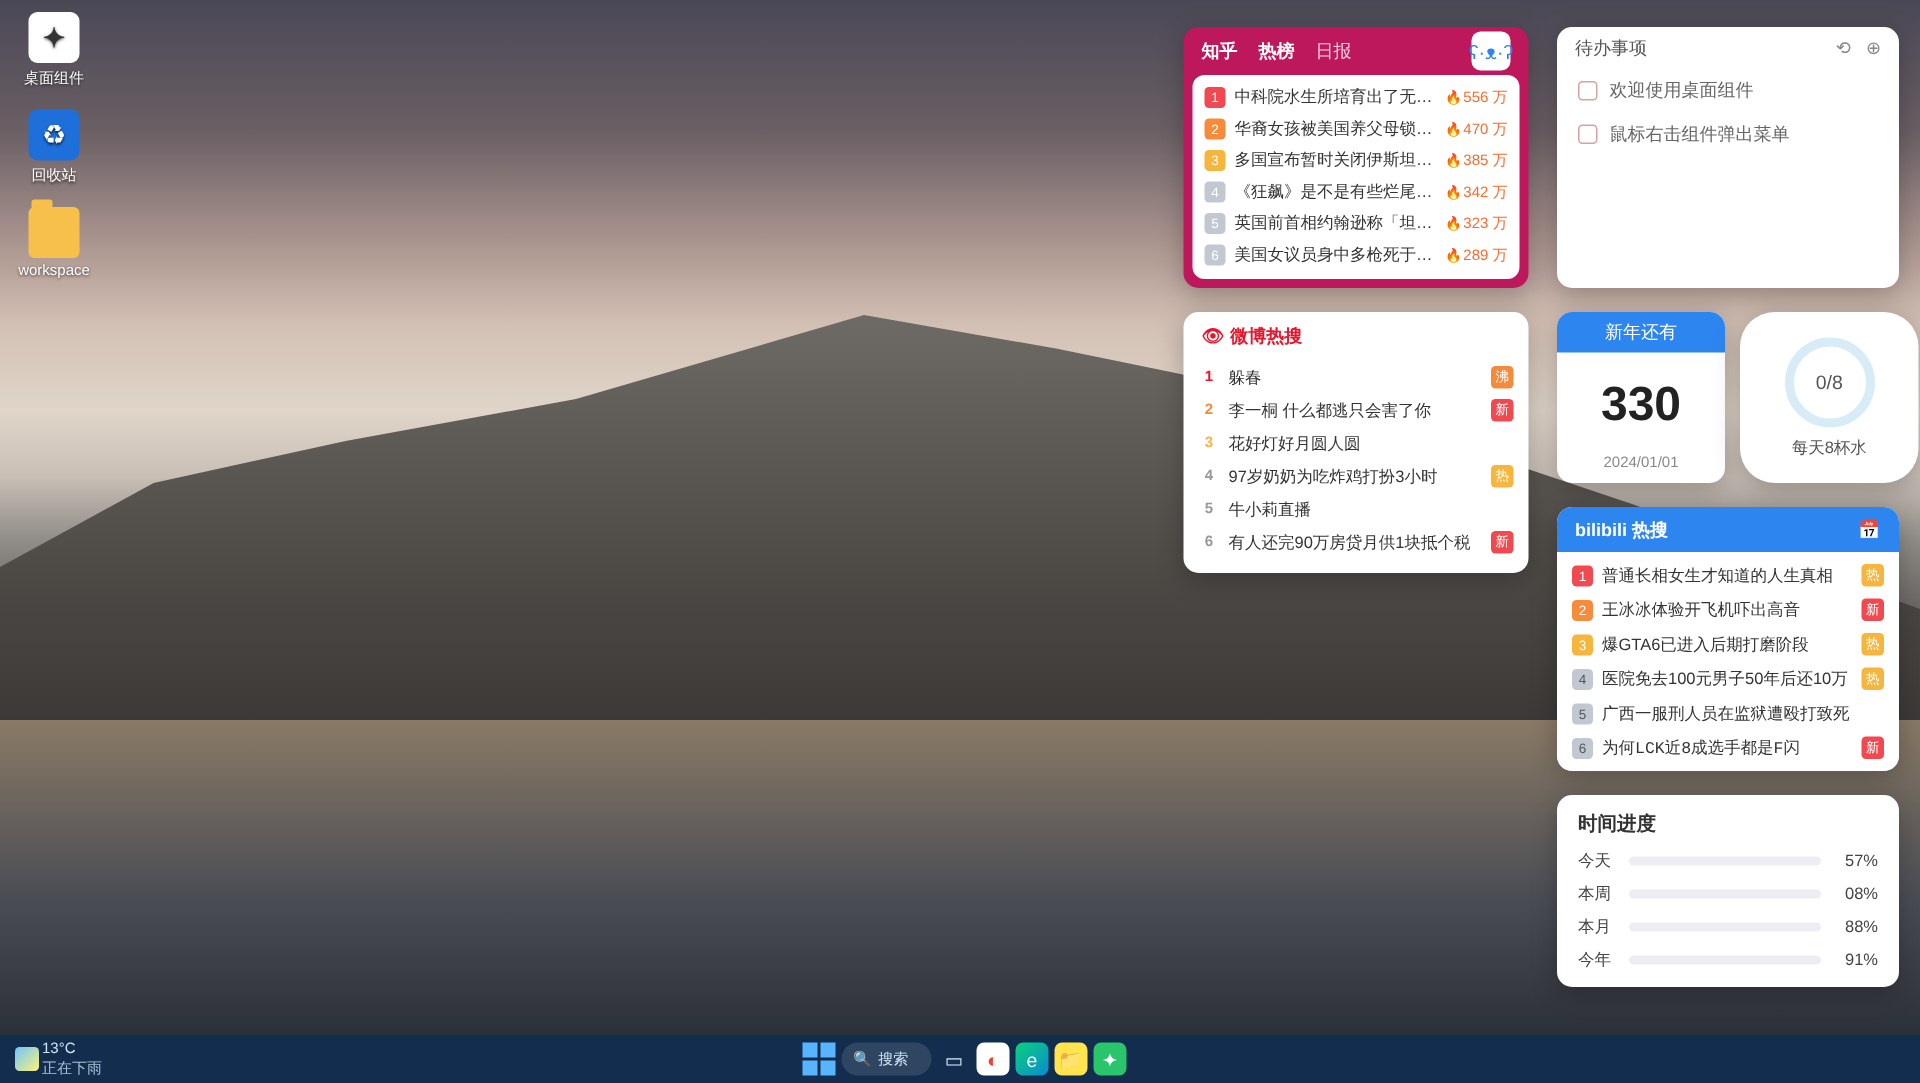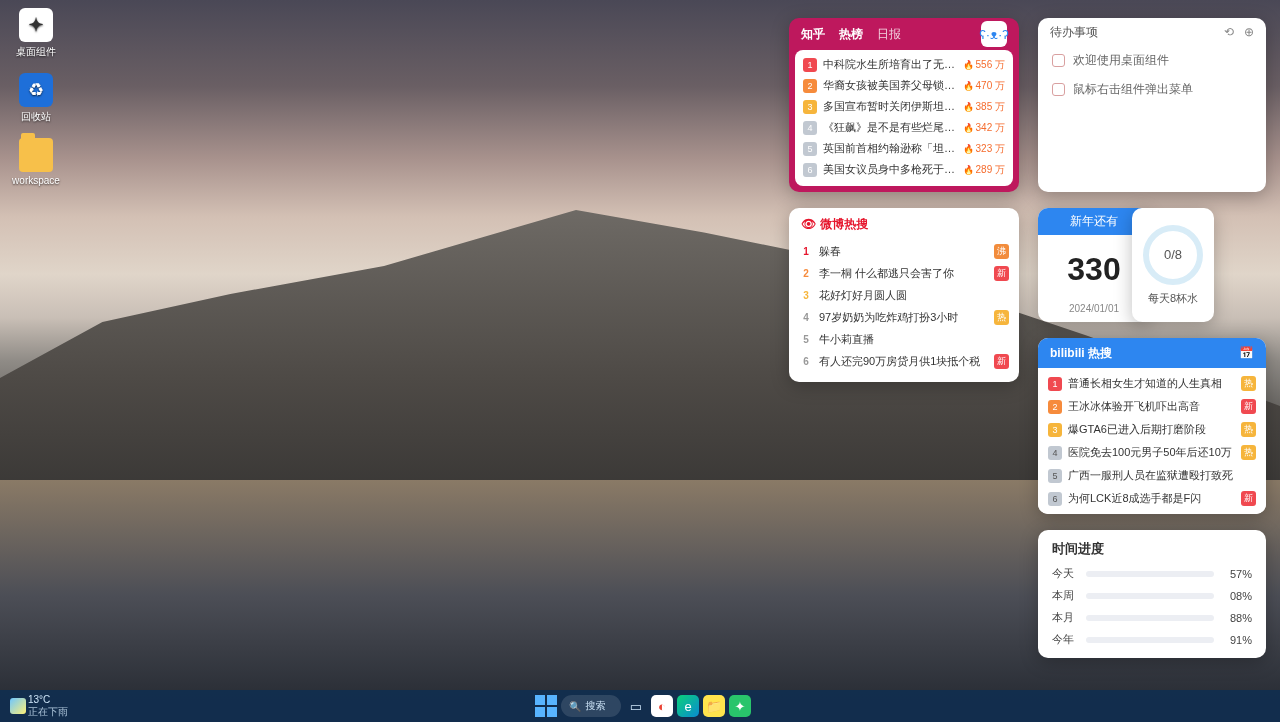--- a/index.html
+++ b/index.html
@@ -70,21 +70,21 @@
   .tag-boom{background:#f28c3c;} .tag-new{background:#f04950;} .tag-hot{background:#f6b53c;}
   .c1{color:#e6162d;} .c2{color:#f68b3c;} .c3{color:#f6b53c;} .c4,.c5,.c6,.c7{color:#999;}
 
   
   .countdown { left:1038px; top:208px; width:112px; height:114px; display:flex; flex-direction:column; align-items:center; }
   .countdown .top { width:100%; background:#2d86f0; color:#fff; font-size:12px; text-align:center; padding:5px 0; }
   .countdown .num { flex:1; display:flex; align-items:center; justify-content:center; font-size:32px; font-weight:700; color:#222; }
   .countdown .date { font-size:10px; color:#888; padding-bottom:8px; }
 
   
-  .water { left:1132px; top:208px; width:82px; height:114px; display:flex; flex-direction:column; align-items:center; justify-content:center; }
+  .water { left:1160px; top:208px; width:119px; height:114px; display:flex; flex-direction:column; align-items:center; justify-content:center;border-radius:23px; }
   .ring { width:60px; height:60px; border-radius:50%; border:6px solid #d8ecf7; display:flex; align-items:center; justify-content:center; font-size:13px; color:#555; margin-bottom:6px; }
   .water .lbl { font-size:11px; color:#555; }
 
   
   .bili { left:1038px; top:338px; width:228px; height:176px; }
   .bili-head { background:#2d86f0; color:#ffffff; height:30px; display:flex; align-items:center; justify-content:space-between; padding:0 12px; font-size:12px; }
   .bili-head .l { font-weight:600; }
   .bili-list { background:#fff; padding:4px 10px; height:146px; overflow:hidden; }
   .brow { display:flex; align-items:center; font-size:11px; padding:4px 0; color:#333; cursor:pointer; }
   .brow .tag2 { width:15px; height:15px; border-radius:3px; font-size:9px; color:#fff; display:flex; align-items:center; justify-content:center; flex:none; margin-left:4px; }
@@ -270,21 +270,21 @@
         <span class="n n4" style="width: 14px; height: 14px; border-radius: 3px; font-size: 9px; display: flex; align-items: center; justify-content: center; margin-right: 6px; flex: 0 0 auto; color: rgb(85, 85, 85); background: rgb(193, 200, 209);">4</span>
         <span class="t" style="flex:1;white-space:nowrap;overflow:hidden;text-overflow:ellipsis;">医院免去100元男子50年后还10万</span>
         <span class="tag2 tag-hot">热</span>
       </div>
       <div class="brow">
         <span class="n n5" style="width: 14px; height: 14px; border-radius: 3px; font-size: 9px; display: flex; align-items: center; justify-content: center; margin-right: 6px; flex: 0 0 auto; color: rgb(85, 85, 85); background: rgb(193, 200, 209);">5</span>
         <span class="t" style="flex:1;white-space:nowrap;overflow:hidden;text-overflow:ellipsis;">广西一服刑人员在监狱遭殴打致死</span>
       </div>
       <div class="brow">
         <span class="n n6" style="width: 14px; height: 14px; border-radius: 3px; font-size: 9px; display: flex; align-items: center; justify-content: center; margin-right: 6px; flex: 0 0 auto; color: rgb(85, 85, 85); background: rgb(193, 200, 209);">6</span>
-        <span class="t" style="flex:1;white-space:nowrap;overflow:hidden;text-overflow:ellipsis;">为何LCK近8成选手都是F闪</span>
+        <span class="t" style="flex:1;white-space:nowrap;overflow:hidden;text-overflow:ellipsis;font-family:Liberation Mono, monospace;">为何LCK近8成选手都是F闪</span>
         <span class="tag2 tag-new">新</span>
       </div>
     </div>
 </div>
 
 <div class="card tprog">
   <h4>时间进度</h4>
   <div id="tprog-rows">
       <div class="prow">
         <span class="lbl">今天</span>

